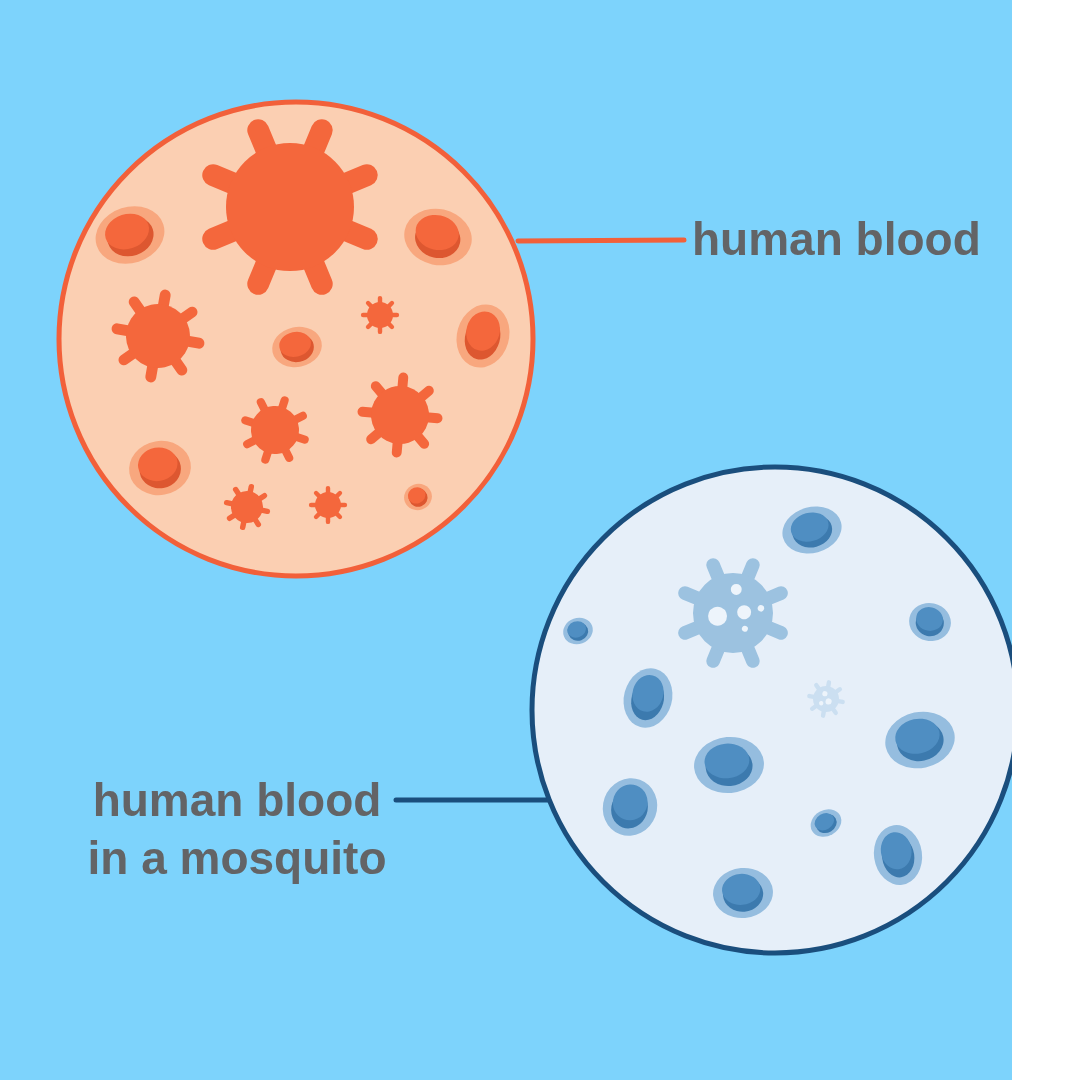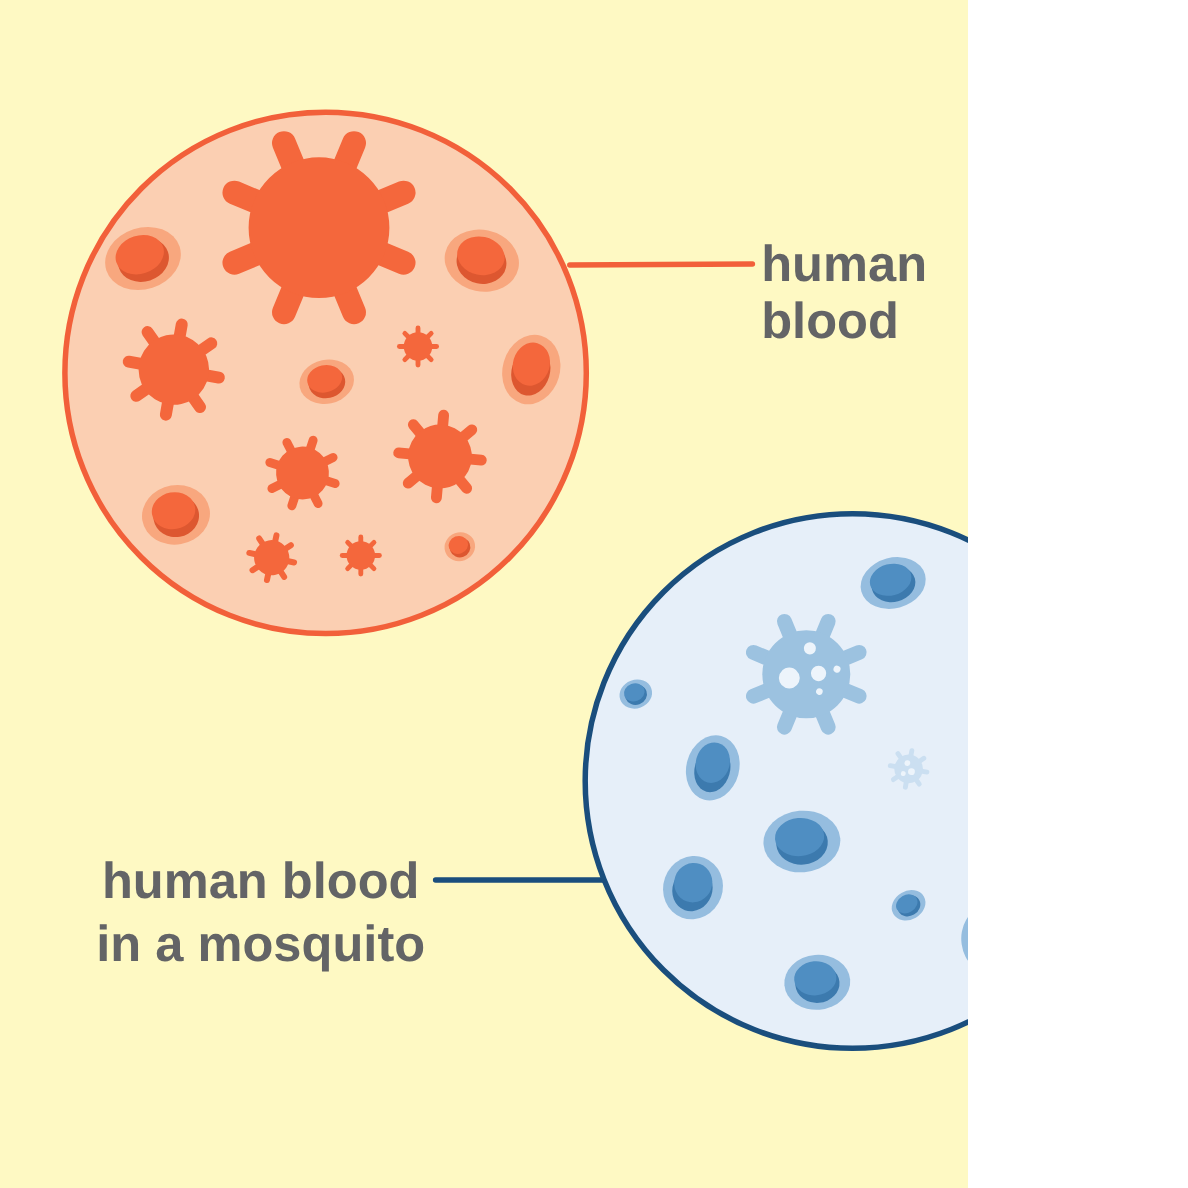--- a/index.html
+++ b/index.html
@@ -3,23 +3,23 @@
 <meta charset="utf-8">
 <style>
   html, body {
     margin: 0;
     padding: 0;
     background: #ffffff;
     font-family: "Liberation Sans", "DejaVu Sans", sans-serif;
   }
   .canvas {
     position: relative;
-    width: 880px;
+    width: 1012px;
     height: 1080px;
-    background: #fef9c3;
+    background: #7dd3fc;
     overflow: hidden;
   }
   #diagram-svg {
     position: absolute;
     left: 0;
     top: 0;
     width: 1080px;
     height: 1080px;
     display: block;
   }

